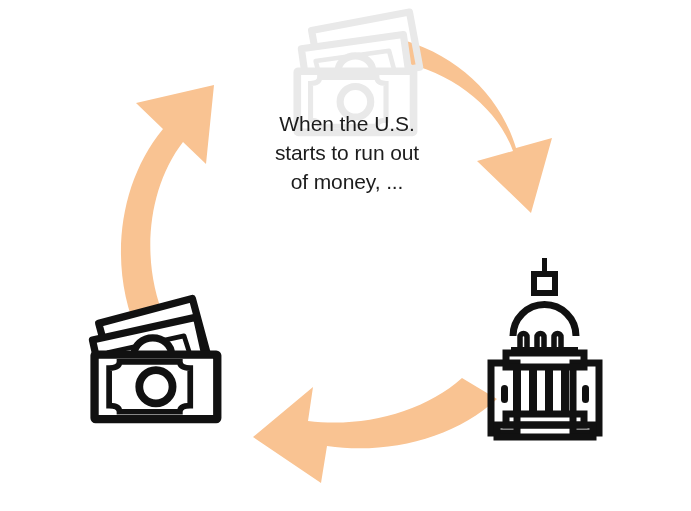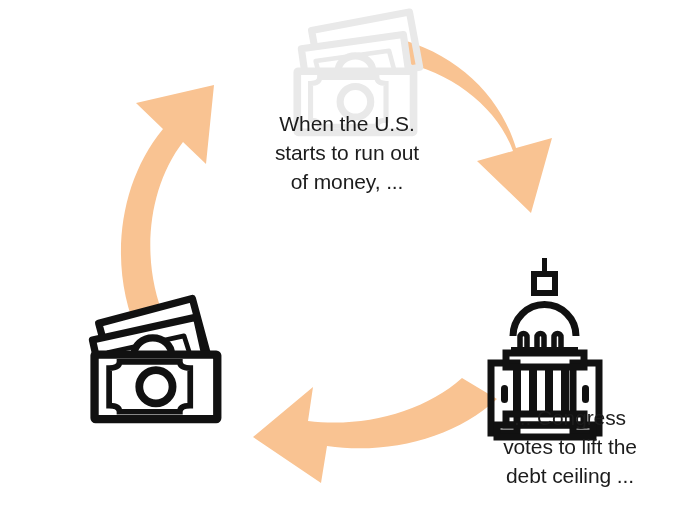--- a/index.html
+++ b/index.html
@@ -170,18 +170,15 @@
 
       <rect x="8" y="169" width="96" height="12" fill="none" stroke="#111111" stroke-width="7"></rect>
     </g>
 
   </svg>
 
   <div class="caption" id="caption-top">When the U.S.
 starts to run out
 of money, ...</div>
 
-  <div class="caption" id="caption-right">... Congress
-votes to lift the
-debt ceiling ...</div>
 
 
 </div>
 
 </body></html>

